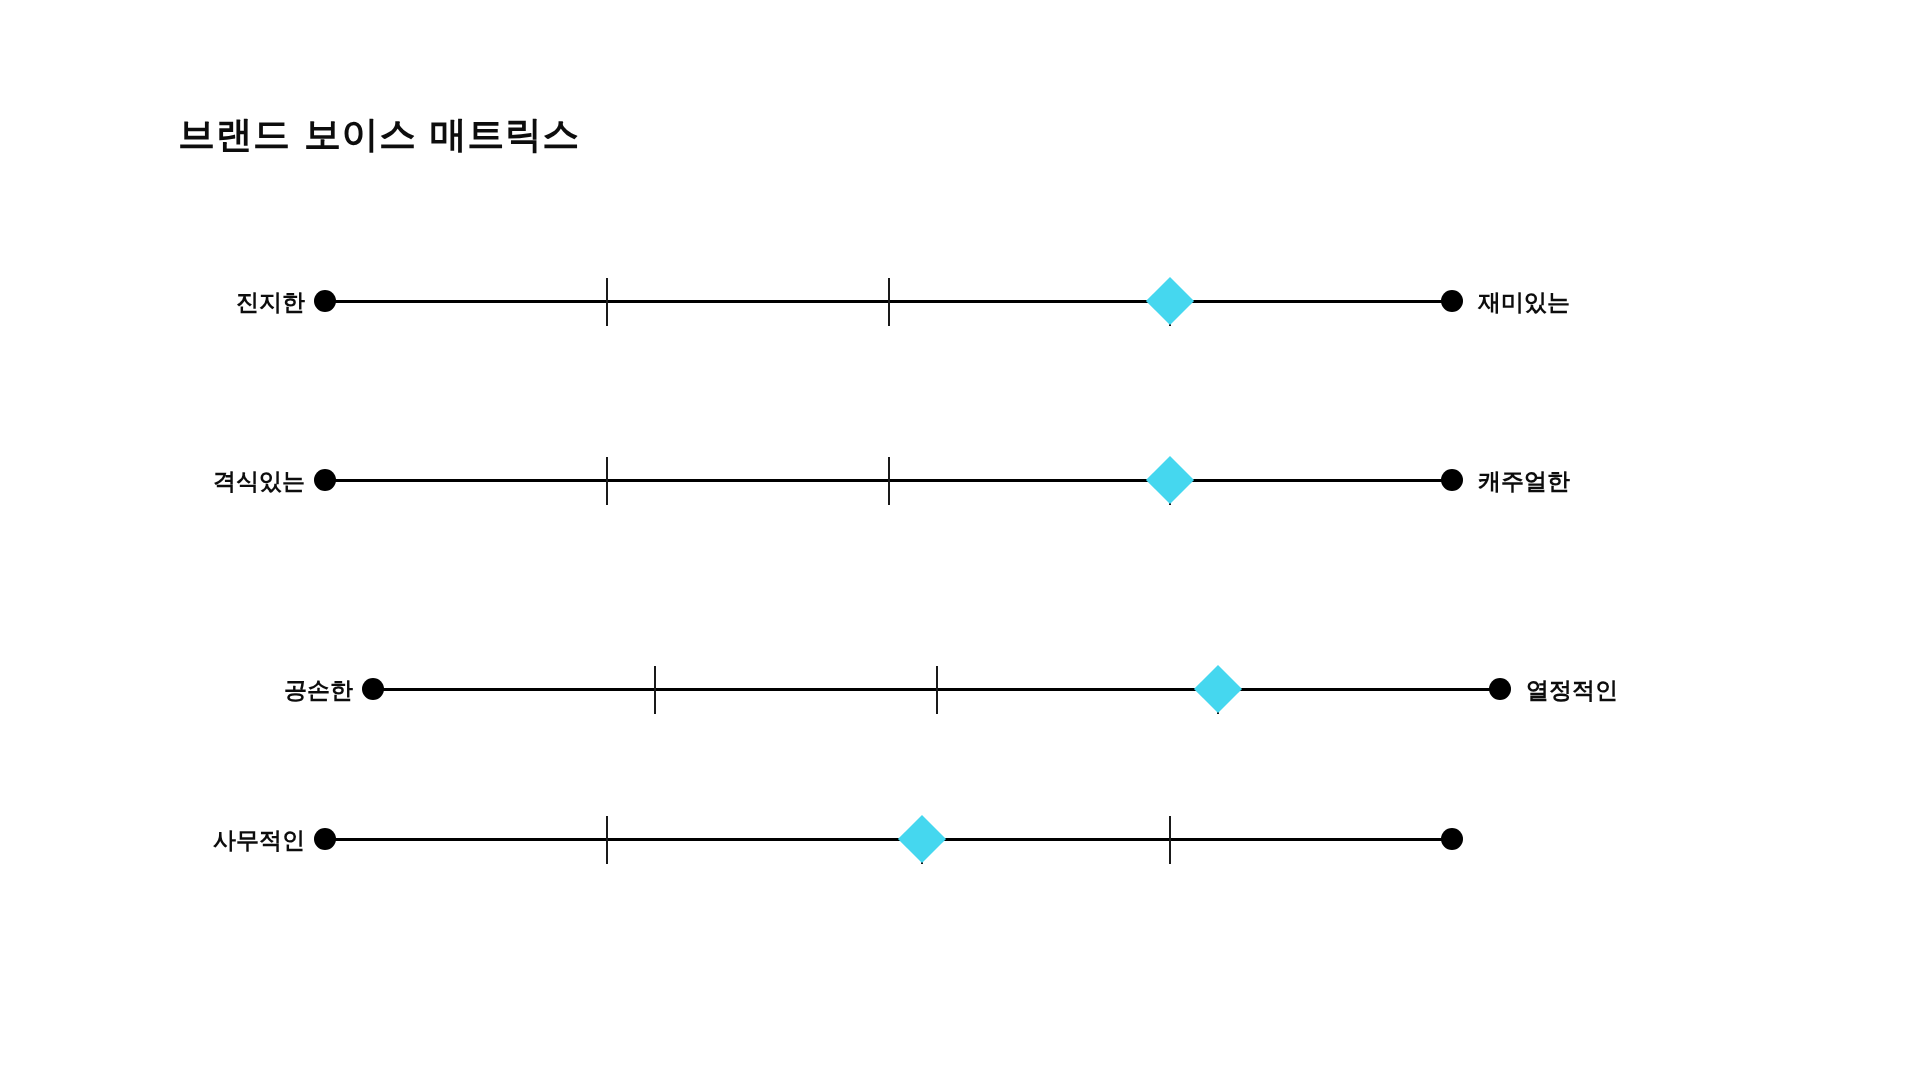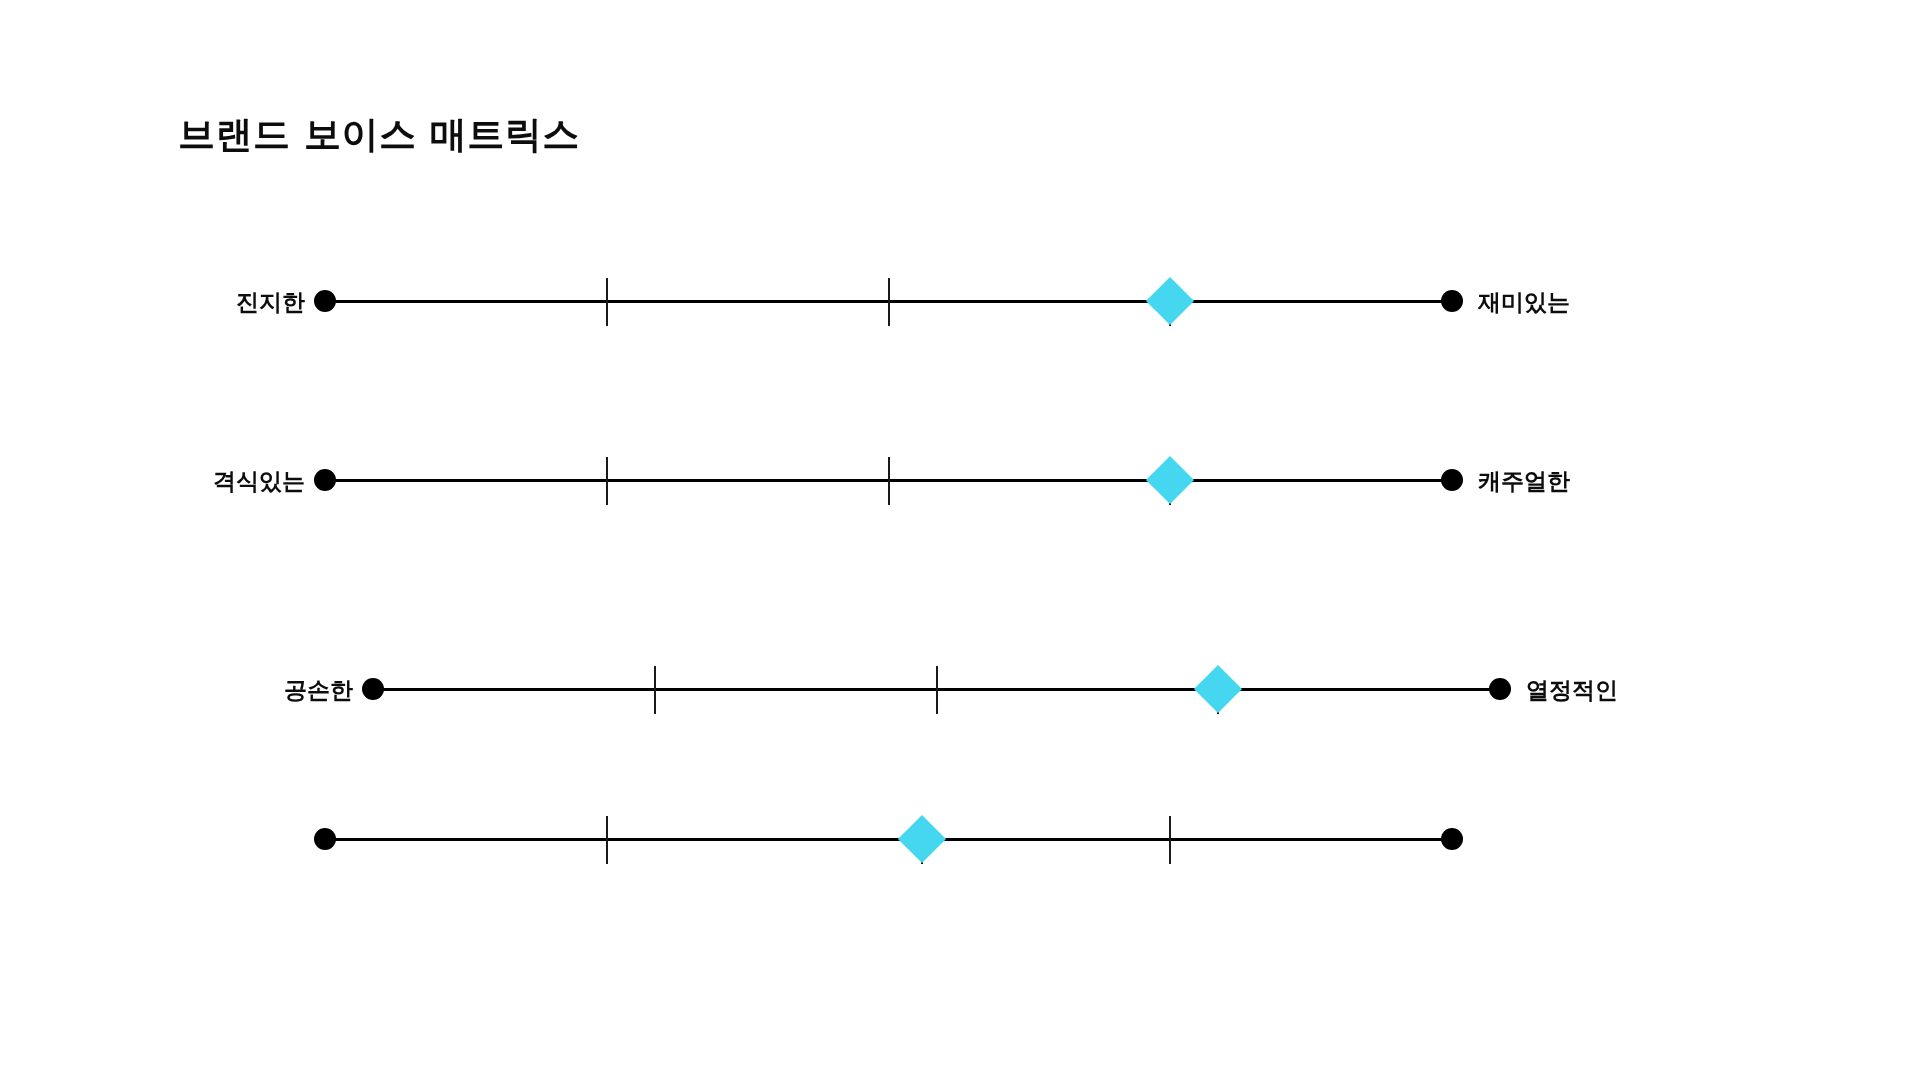--- a/index.html
+++ b/index.html
@@ -156,20 +156,21 @@
           <div class="axis-line"></div>
           <div class="axis-tick" style="left: 281.75px;"></div>
           <div class="axis-tick" style="left: 563.5px;"></div>
           <div class="axis-tick" style="left: 845.25px;"></div>
           <div class="endpoint-dot start"></div>
           <div class="endpoint-dot end"></div>
           <div class="value-marker" style="left: 845.25px; background: rgb(69, 215, 239);"></div>
         </div>
       </div>
       <div class="scale-row" style="top: 780px;">
+        <div class="row-label left-label">사무적인</div>
         <div class="axis-area">
           <div class="axis-line"></div>
           <div class="axis-tick" style="left: 281.75px;"></div>
           <div class="axis-tick" style="left: 597.31px;"></div>
           <div class="axis-tick" style="left: 845.25px;"></div>
           <div class="endpoint-dot start"></div>
           <div class="endpoint-dot end"></div>
           <div class="value-marker" style="left: 597.31px; background: rgb(69, 215, 239);"></div>
         </div>
       </div>

